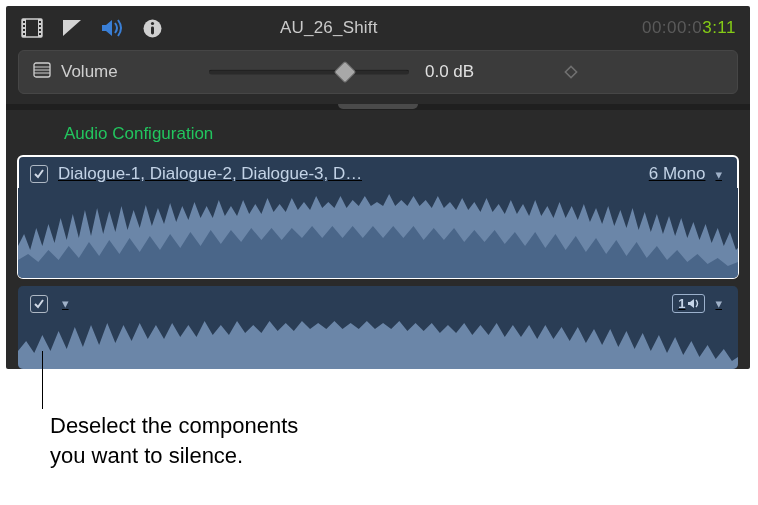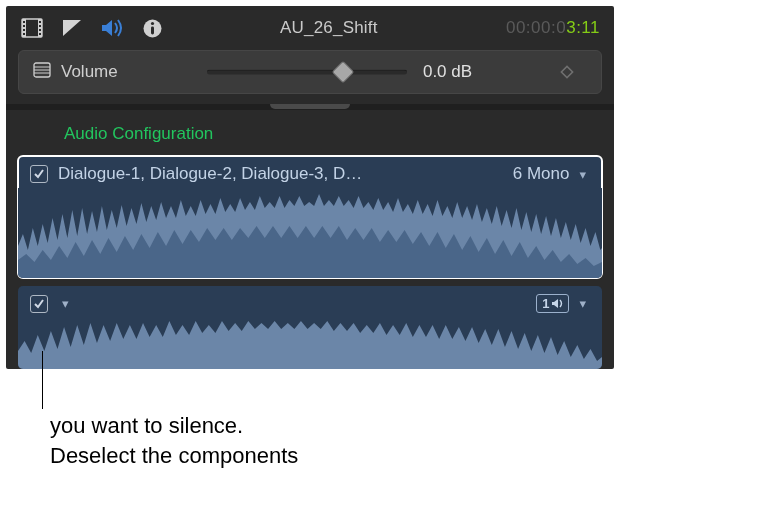--- a/index.html
+++ b/index.html
@@ -1,17 +1,17 @@
 <!DOCTYPE html>
 <html><head>
 <meta charset="utf-8">
 <style>
   * { box-sizing: border-box; margin: 0; padding: 0; font-family: -apple-system, "Helvetica Neue", Arial, sans-serif; }
   body { background: #ffffff; width: 758px; height: 505px; overflow: hidden; }
-  .panel { background: #2a2a2a; width: 608px; margin: 6px 0 0 6px; border-radius: 2px; }
+  .panel { background: #2a2a2a; width: 744px; margin: 6px 0 0 6px; border-radius: 2px; }
   
   
   .topbar { display: flex; align-items: center; height: 44px; padding: 0 14px; gap: 16px; }
   .icon-slot { width: 24px; height: 24px; display:flex; align-items:center; justify-content:center; color:#d8d8d8; }
   .clip-title { flex: 0 0 auto; margin-left: 100px; color:#cacaca; font-size: 17px; letter-spacing:.2px;}
   .spacer { flex:1; }
   .timecode { color:#5a5a5a; font-size: 17px; letter-spacing:.5px;}
   .timecode .hot { color:#84cc16; }
   
   
@@ -24,21 +24,21 @@
   .vol-value { color:#e0e0e0; font-size:17px; width:110px; text-align:left;}
   .kf { width:40px; display:flex; justify-content:center; color:#707070;}
   
   
   .drag-handle { height:6px; display:flex; justify-content:center; background:#1f1f1f;}
   .drag-handle div{ width:80px; height:5px; background:#4a4a4a; border-radius:0 0 5px 5px;}
   
   
   .section-header { color:#22c55e; font-size:17px; padding:14px 0 12px 58px; background:#2a2a2a;}
   
-  .lanes { padding:0 12px 0 12px; }
+  .lanes { padding:0 12px 0 12px;text-decoration:underline; }
   .lane { position:relative; background:#2a3d55; border-radius:5px; margin-bottom:8px; overflow:hidden;}
   .lane.selected { outline:2px solid #ffffff; outline-offset:-1px; border-radius:5px;}
   .lane-head { display:flex; align-items:center; gap:10px; padding:8px 12px 4px 12px; color:#c3d3e6; font-size:17px;}
   .checkbox { width:18px; height:18px; border:1.5px solid #aeb8c4; border-radius:3px; display:flex; align-items:center; justify-content:center; color:#cfd8e4; flex:none;}
   .lane-name { flex:0 1 auto; white-space:nowrap; overflow:hidden; text-overflow:ellipsis; max-width:380px;}
   .lane-name-short{ flex-grow:0; }
   .chev { color:#9fb1c8; font-size:13px; padding:0 4px;}
   .lane-type { margin-left:auto; color:#c3d3e6; display:flex; align-items:center; gap:6px;}
   .chan-badge{ display:flex; align-items:center; gap:2px; background:#2a3d55; border:1.5px solid #9cb1cc; border-radius:3px; color:#c6d5e8; font-size:13px; padding:1px 4px 1px 5px; font-weight:600;}
   .chan-badge svg{ display:block;}
@@ -180,16 +180,16 @@
           <path fill="#6b86a8" d="M0 44 L0 34 L8 24 L16 36 L24 18 L32 34 L40 14 L48 32 L56 10 L64 30 L72 8 L80 28 L88 6 L96 26 L104 8 L112 24 L120 6 L128 22 L136 8 L144 22 L152 6 L160 20 L168 8 L176 20 L184 4 L192 18 L200 8 L208 18 L216 4 L224 16 L232 8 L240 16 L248 4 L256 14 L264 6 L272 14 L280 4 L288 12 L296 6 L304 12 L312 4 L320 12 L328 6 L336 12 L344 4 L352 12 L360 6 L368 12 L376 4 L384 14 L392 6 L400 14 L408 6 L416 16 L424 8 L432 16 L440 6 L448 18 L456 8 L464 18 L472 6 L480 20 L488 8 L496 20 L504 8 L512 22 L520 8 L528 22 L536 10 L544 24 L552 10 L560 26 L568 12 L576 28 L584 12 L592 30 L600 14 L608 32 L616 16 L624 34 L632 18 L640 36 L648 20 L656 38 L664 24 L672 40 L680 28 L688 42 L696 32 L704 44 L710 40 L710 52 L0 52 Z"></path>
         </svg>
       </div>
     </div>
   </div>
 </div>
 
 <div class="callout-wrap">
   <div class="leader"></div>
   <div class="callout">
+    <div>Deselect the components</div>
     <div>you want to silence.</div>
-    <div>Deselect the components</div>
   </div>
 </div>
 
 </body></html>

